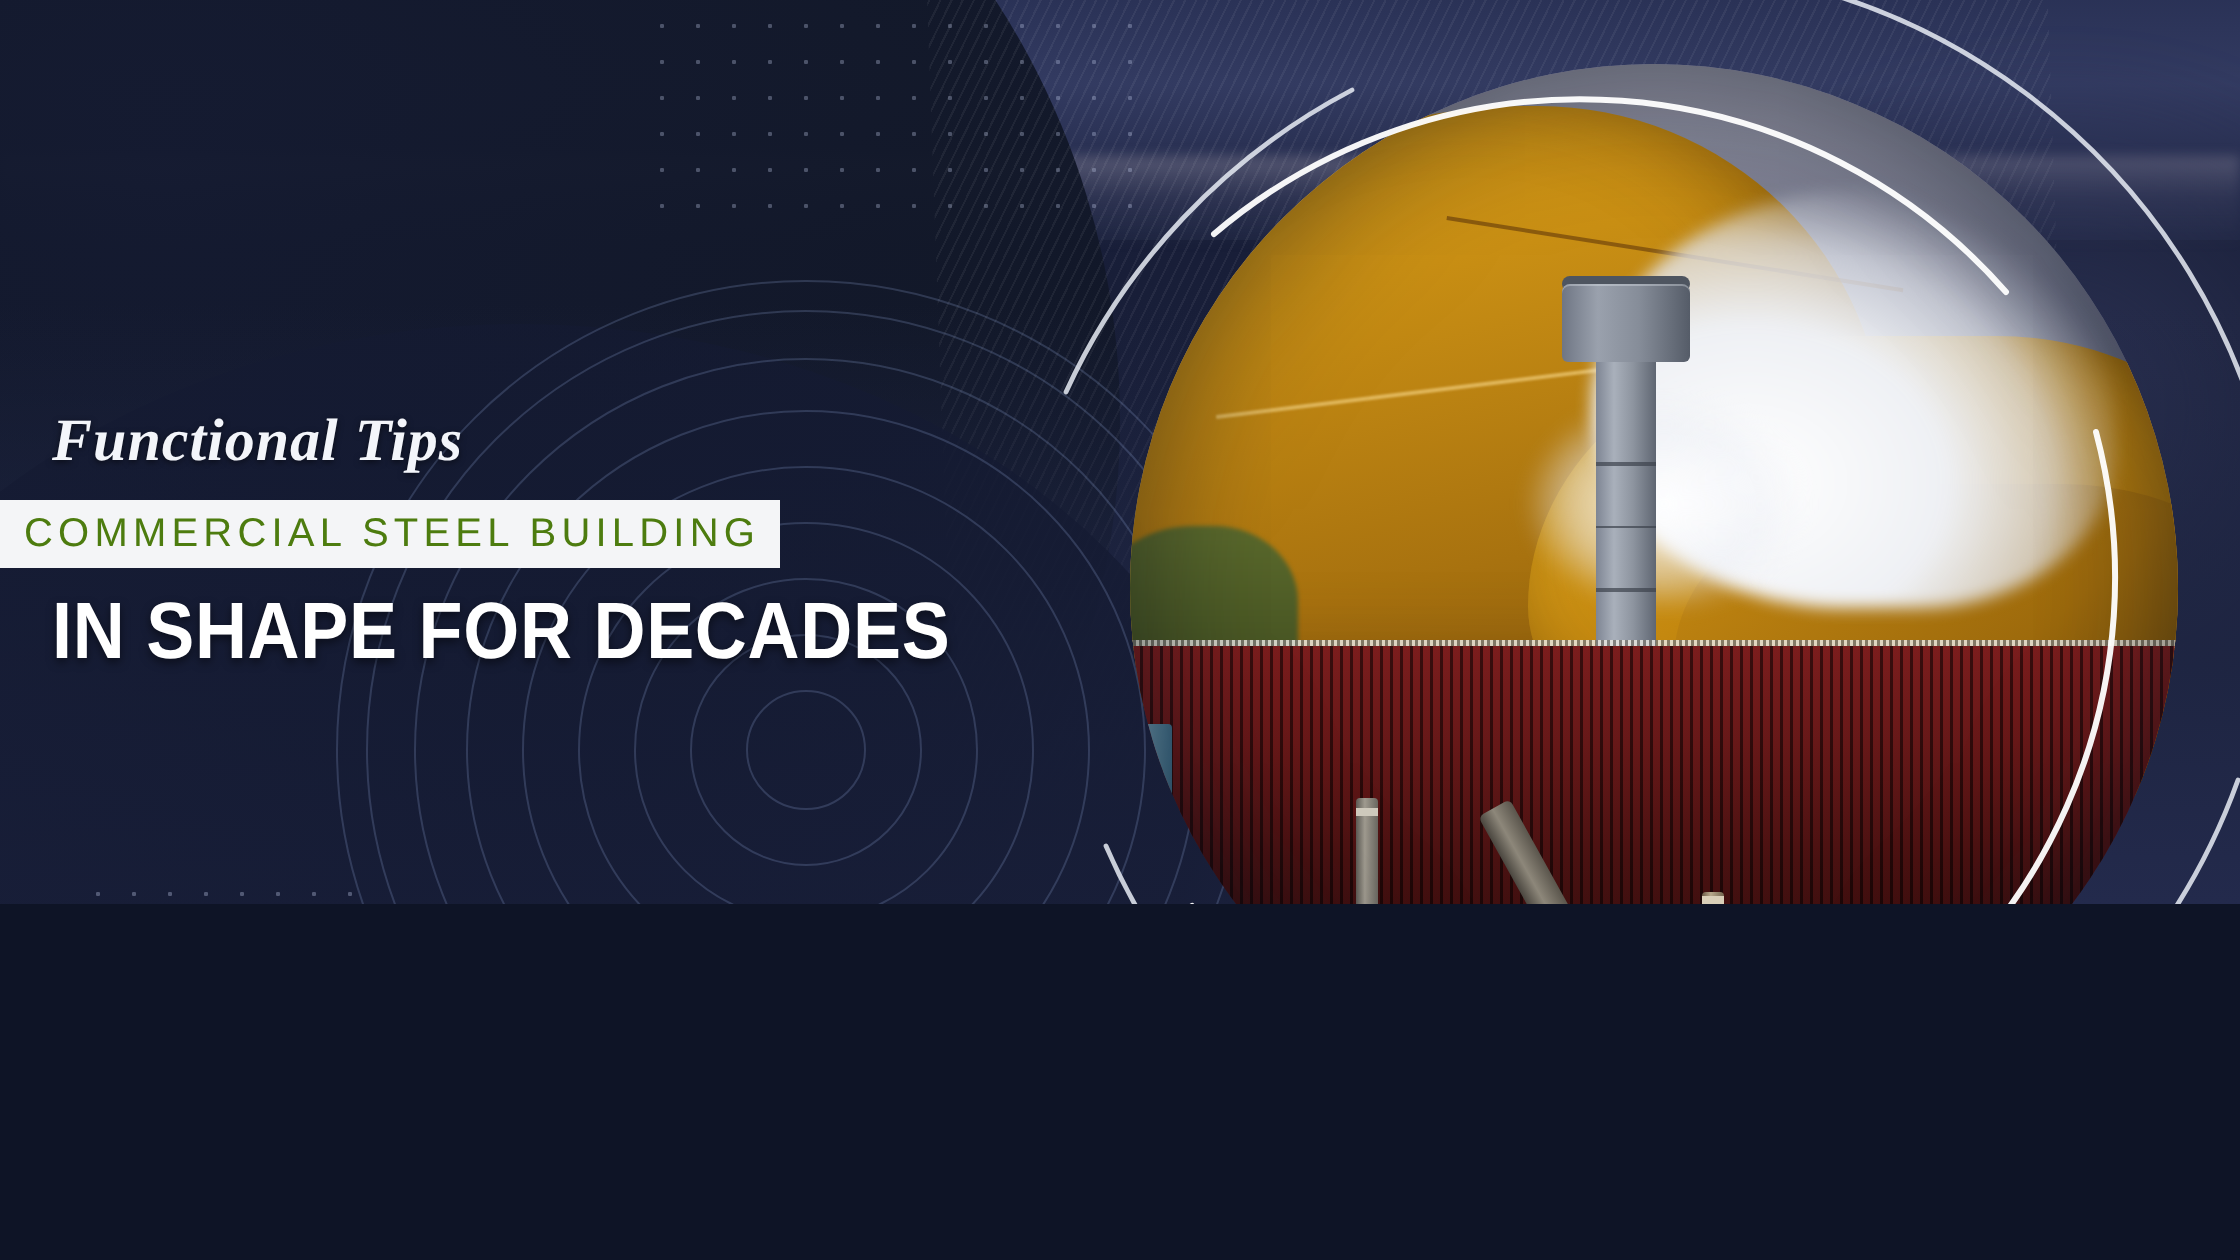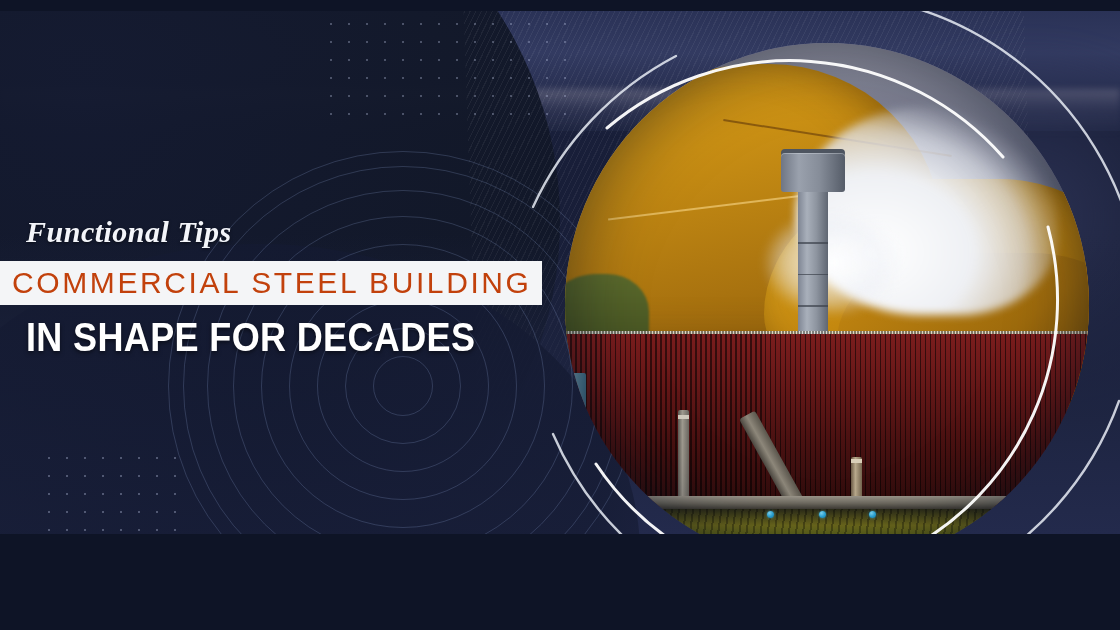--- a/index.html
+++ b/index.html
@@ -1,25 +1,24 @@
 <!DOCTYPE html>
 <html><head>
 <meta charset="utf-8">
 <style>
   html,body{margin:0;padding:0;background:#0e1426;}
   *{box-sizing:border-box;}
 
   .banner{
     position:relative;
-    width:1120px;height:523px;
+    width:1120px;height:452px;
     overflow:hidden;
     font-family:"Liberation Sans", sans-serif;
     background:
       linear-gradient(160deg,#22294a 0%, #1b2240 18%, #181e38 40%, #1a2039 70%, #1e2442 100%);
-    margin-top: 11px;
   }
 
   
   .bg-sky{
     position:absolute; left:0; top:0; width:100%; height:120px;
     background:linear-gradient(180deg,#2b3358 0%, #343c63 35%, #262d4e 75%, #1d2440 100%);
     opacity:.95;
   }
   .bg-haze{
     position:absolute; left:0; top:78px; width:100%; height:46px;
@@ -243,24 +242,24 @@
     margin:0 0 10px 4px;
     white-space:nowrap;
   }
   .band{
     display:inline-block;
     background:#f4f5f7;
     padding:7px 10px 7px 12px;
     margin:0 0 10px -22px;
   }
   .line-2{
-    font-size:30px;
+    font-size:20px;
     font-weight:400;
     letter-spacing:2.6px;
-    color:#c2410c;
+    color:#4d7c0f;
     line-height:1;
     white-space:nowrap;
   }
   .line-3{
     font-size:40px;
     font-weight:700;
     letter-spacing:.4px;
     color:#ffffff;
     line-height:1;
     margin:2px 0 0 4px;

